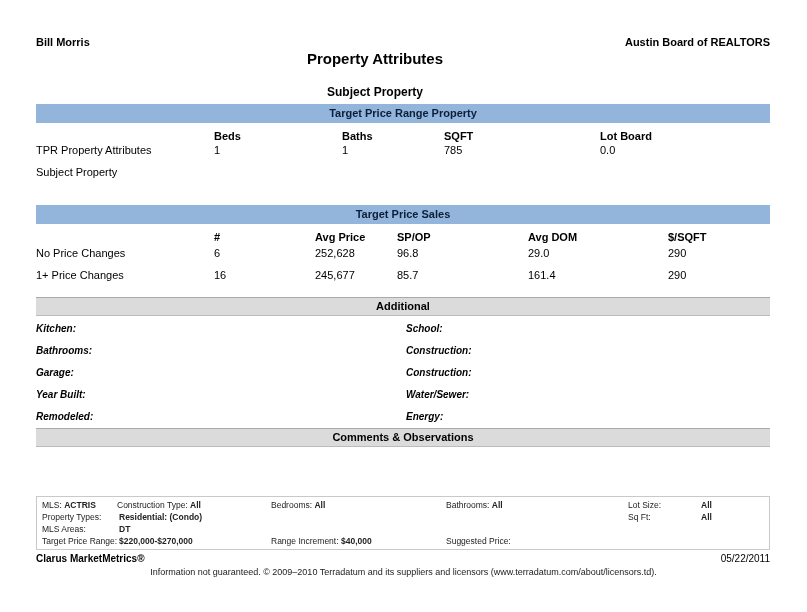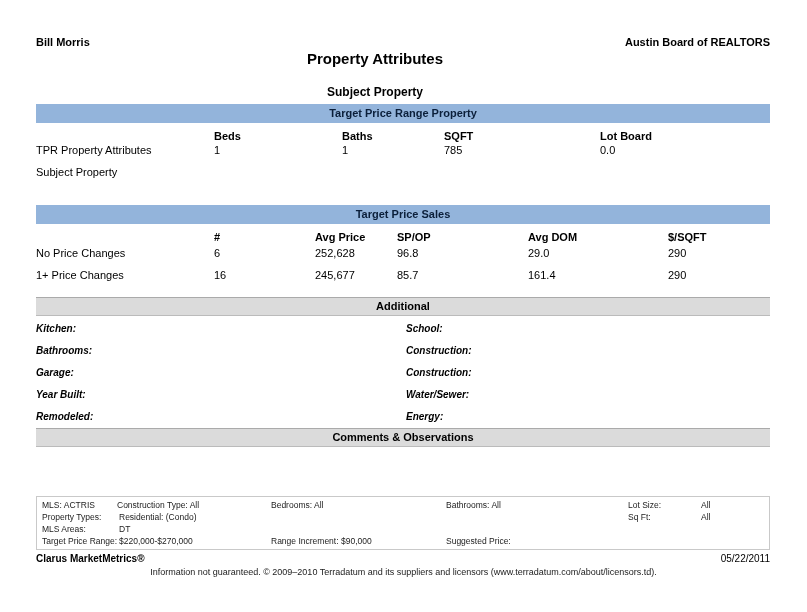--- a/index.html
+++ b/index.html
@@ -25,21 +25,21 @@
   }
   .row{position:absolute;left:0;width:807px;height:14px;}
   .cell{position:absolute;top:0;font-size:11px;white-space:nowrap;}
   .addl{position:absolute;font-size:10px;font-weight:bold;font-style:italic;white-space:nowrap;}
   .criteria{
     position:absolute;left:36px;top:496px;width:732px;height:52px;
     border:1px solid var(--box_border,#c9c9c9);background:#fff;
   }
   .criteria .pos{position:absolute;font-size:8.5px;white-space:nowrap;}
   .cl{font-weight:normal;color:#222;}
-  .cv{font-weight:normal;color:#222;}
+  .cv{font-weight:bold;color:#222;}
   .footer-brand{position:absolute;left:36px;top:553px;font-size:10px;font-weight:bold;white-space:nowrap;}
   .footer-date{position:absolute;right:37px;top:553px;font-size:10px;white-space:nowrap;margin-left:20px;}
   .disclaimer{position:absolute;left:0;top:567px;width:807px;text-align:center;font-size:9px;color:#222;white-space:nowrap;}
 </style>
 </head>
 <body>
 
 <div class="page">
 
   <span class="t bold" style="left:36px;top:36px">Bill Morris</span>
@@ -125,21 +125,21 @@
     <span class="pos cl" style="left:5px;top:15px">Property Types:</span>
     <span class="pos cv" style="left:82px;top:15px">Residential: (Condo)</span>
     <span class="pos" style="left:591px;top:15px"><span class="cl">Sq Ft:</span></span>
     <span class="pos cv" style="left:664px;top:15px">All</span>
 
     <span class="pos cl" style="left:5px;top:27px">MLS Areas:</span>
     <span class="pos cv" style="left:82px;top:27px">DT</span>
 
     <span class="pos cl" style="left:5px;top:39px">Target Price Range:</span>
     <span class="pos cv" style="left:82px;top:39px">$220,000-$270,000</span>
-    <span class="pos" style="left:234px;top:39px"><span class="cl">Range Increment:</span> <span class="cv">$90,000</span></span>
+    <span class="pos" style="left:234px;top:39px"><span class="cl">Range Increment:</span> <span class="cv">$40,000</span></span>
     <span class="pos" style="left:409px;top:39px"><span class="cl">Suggested Price:</span> <span class="cv"></span></span>
   </div>
 
   <span class="footer-brand">Clarus MarketMetrics®</span>
   <span class="footer-date">05/22/2011</span>
   <div class="disclaimer">Information not guaranteed.  © 2009–2010 Terradatum and its suppliers and licensors (www.terradatum.com/about/licensors.td).</div>
 
 </div>
 
 </body></html>

